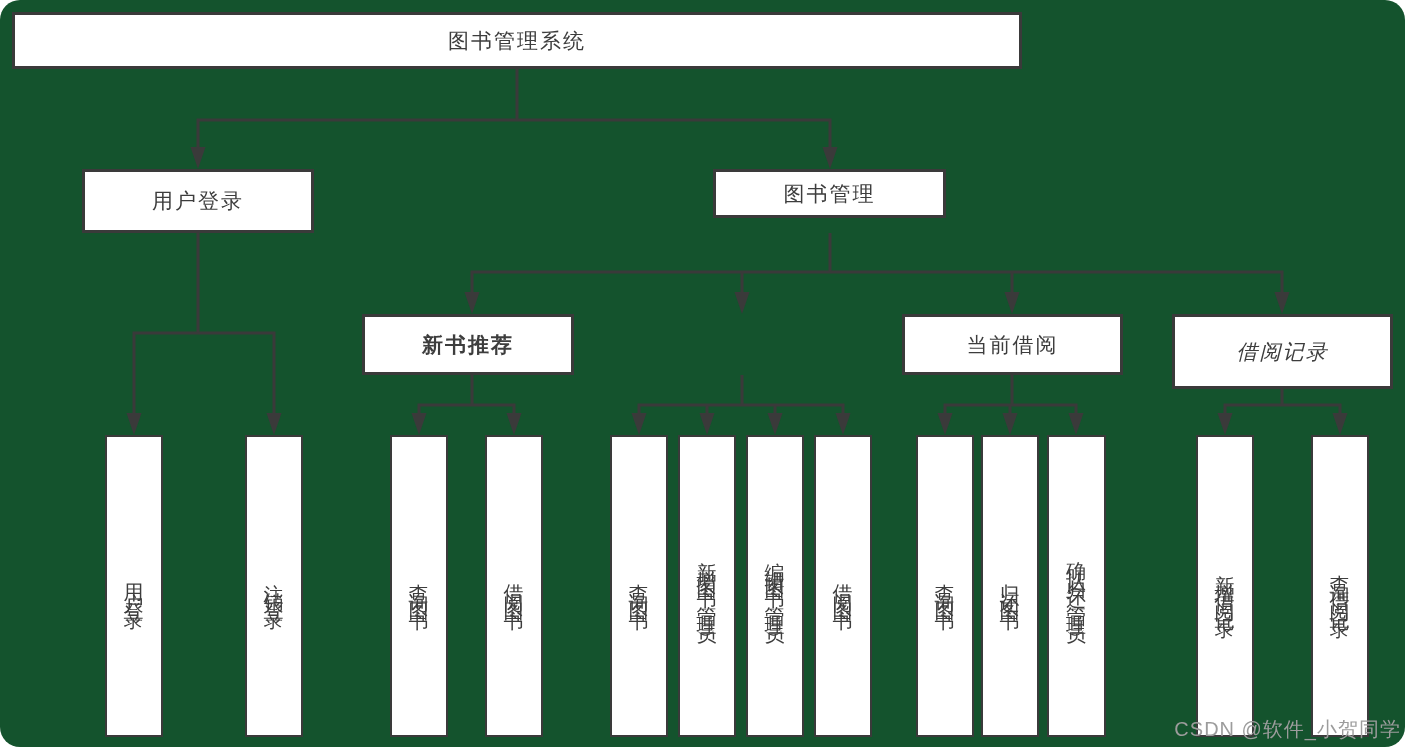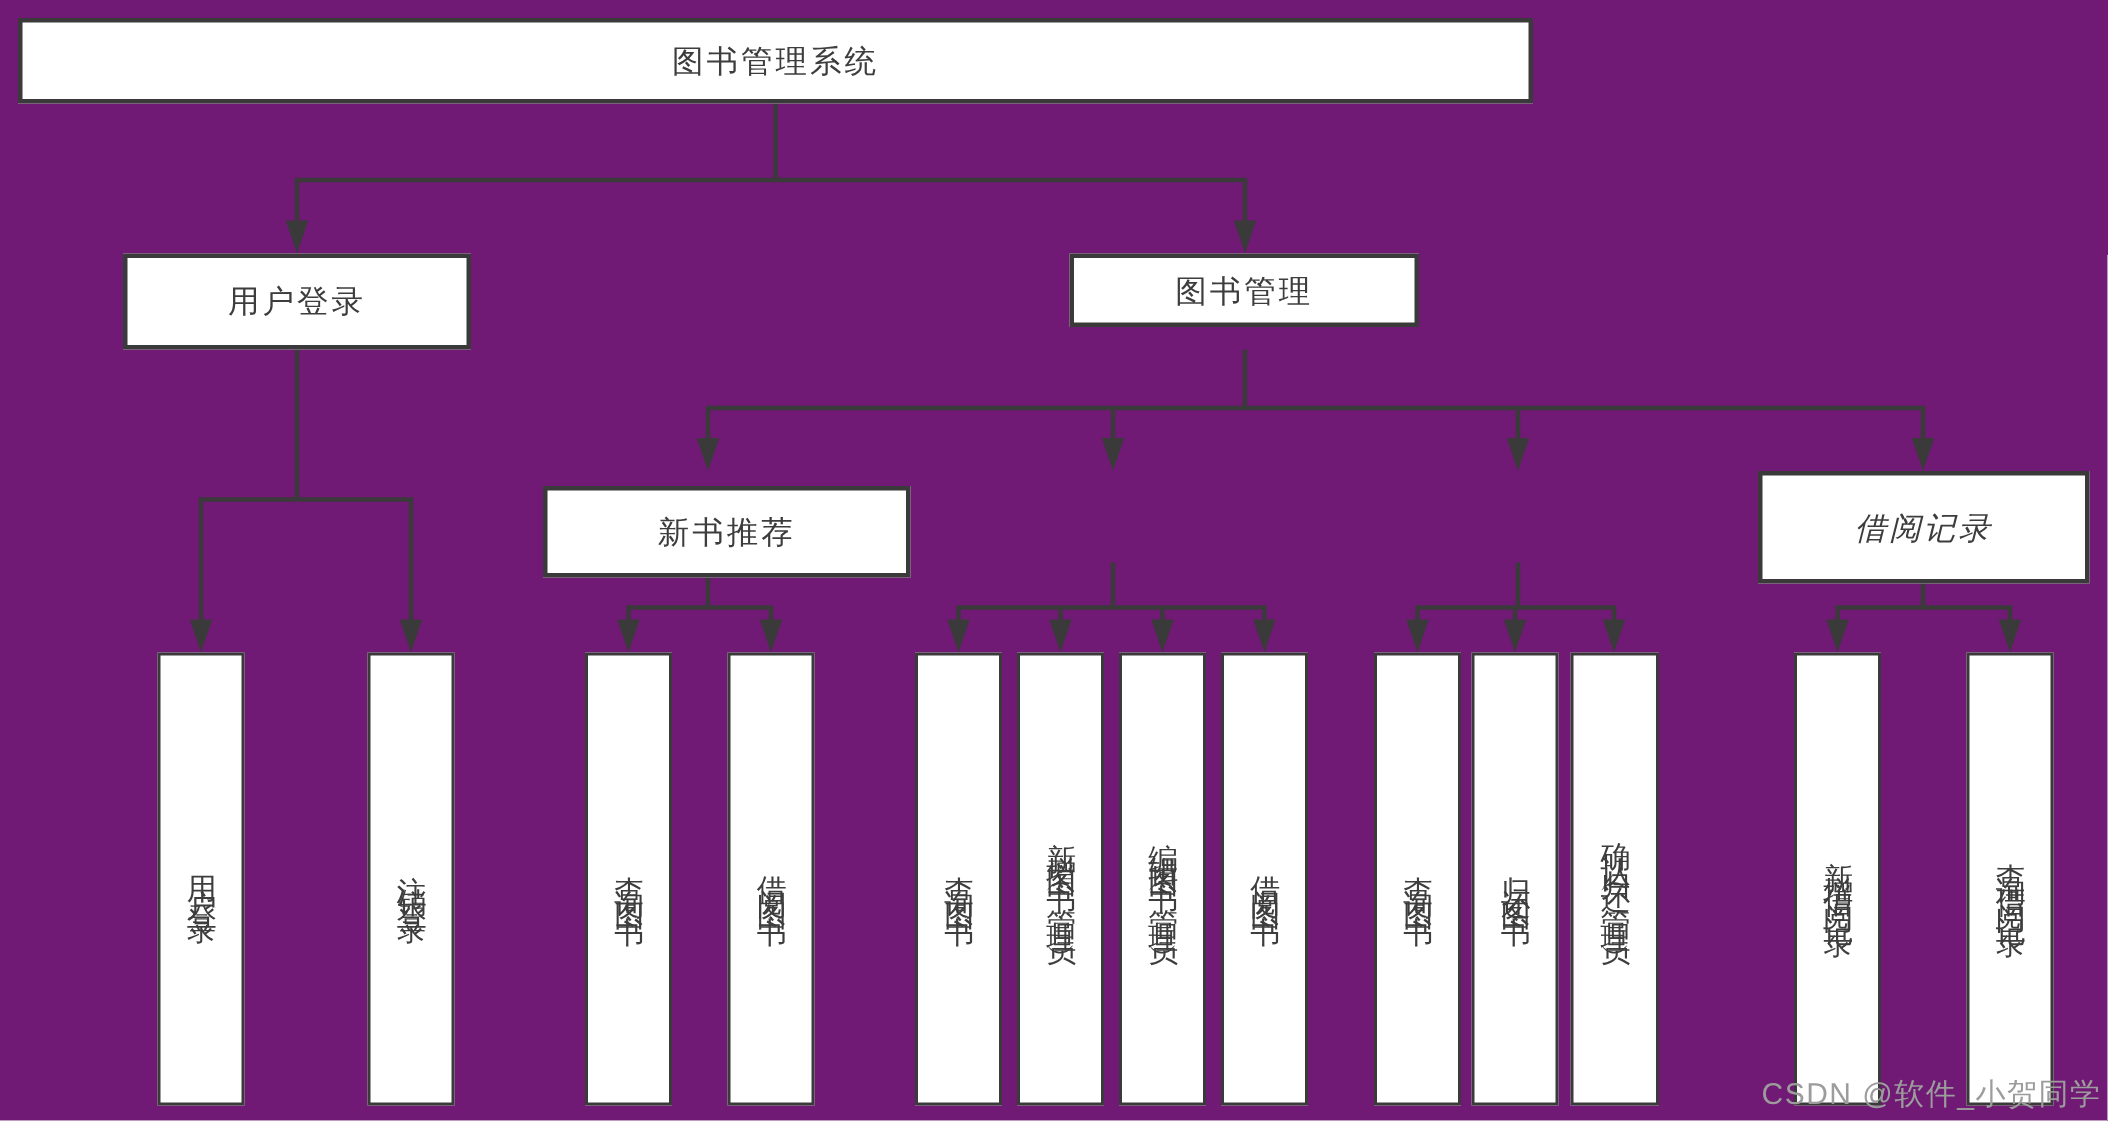--- a/index.html
+++ b/index.html
@@ -1,18 +1,18 @@
 <!DOCTYPE html>
 <html><head>
 <meta charset="utf-8">
 <style>
   html,body{margin:0;padding:0;background:#ffffff;}
   .canvas{
-    position:relative;width:1405px;height:747px;background:#701a75;
-    font-family:"Liberation Sans","DejaVu Sans",sans-serif;overflow:hidden;
+    position:relative;width:1405px;height:747px;background:#14532d;
+    font-family:"Liberation Sans","DejaVu Sans",sans-serif;overflow:hidden;border-radius:20px;
   }
   svg.connectors{position:absolute;left:0;top:0;z-index:0;}
   .box{
     position:absolute;box-sizing:border-box;background:#ffffff;
     border:3px solid #3a3a3a;display:flex;align-items:center;justify-content:center;
     color:#3d3d3d;z-index:1;
   }
   .box.h span{font-size:21px;letter-spacing:2px;white-space:nowrap;}
   .box.v{border-width:2.5px;}
   .box.v span{
@@ -54,22 +54,25 @@
     <span>图书管理系统</span>
   </div>
 
   <div class="box h" style="left:82px;top:169px;width:232px;height:64px;">
     <span>用户登录</span>
   </div>
   <div class="box h" style="left:713px;top:169px;width:233px;height:49px;">
     <span>图书管理</span>
   </div>
 
-  <div class="box h" style="left:362px;top:324px;width:245px;height:61px;">
+  <div class="box h" style="left:362px;top:314px;width:212px;height:61px;font-weight:bold;">
     <span>新书推荐</span>
+  </div>
+  <div class="box h" style="left:902px;top:314px;width:221px;height:61px;">
+    <span>当前借阅</span>
   </div>
   <div class="box h" style="left:1172px;top:314px;width:221px;height:75px;font-style:italic;">
     <span>借阅记录</span>
   </div>
 
   <div class="box v" style="left:105px;top:435px;width:58px;height:302px;">
     <span>用户登录</span>
   </div>
   <div class="box v" style="left:245px;top:435px;width:58px;height:302px;">
     <span>注销登录</span>

